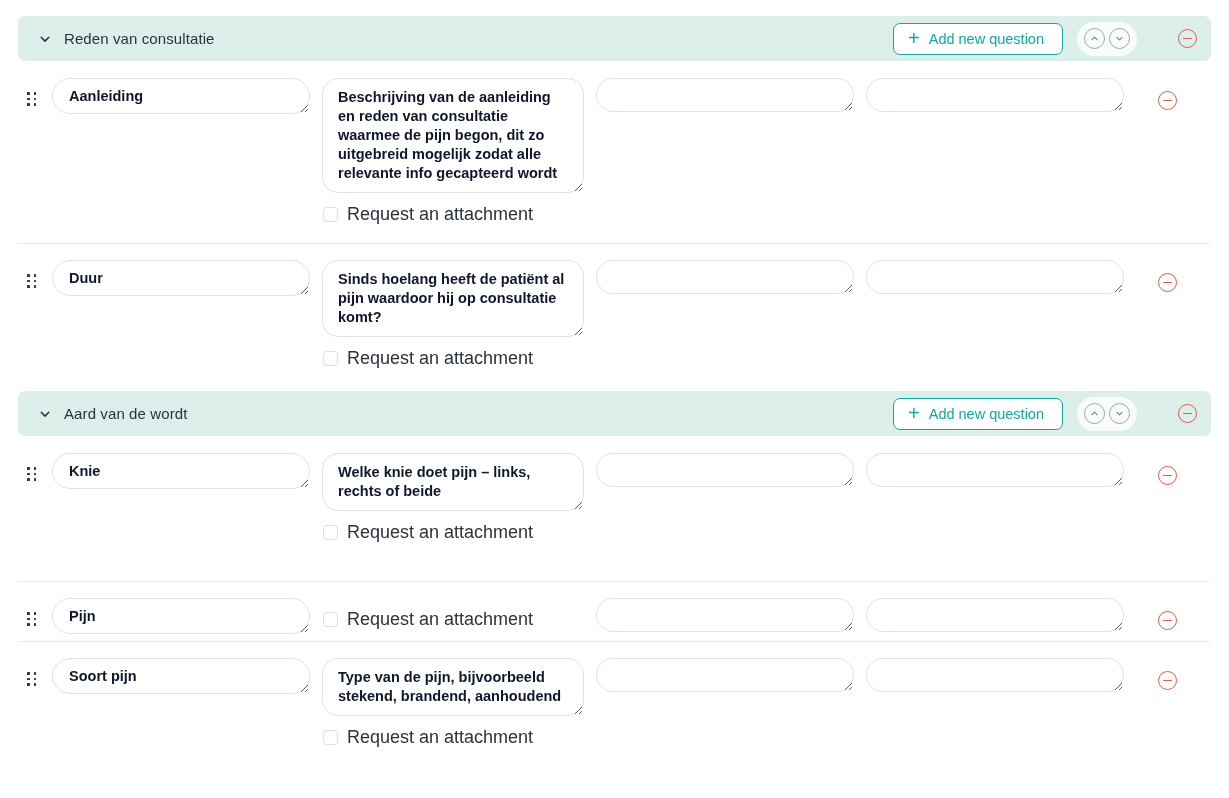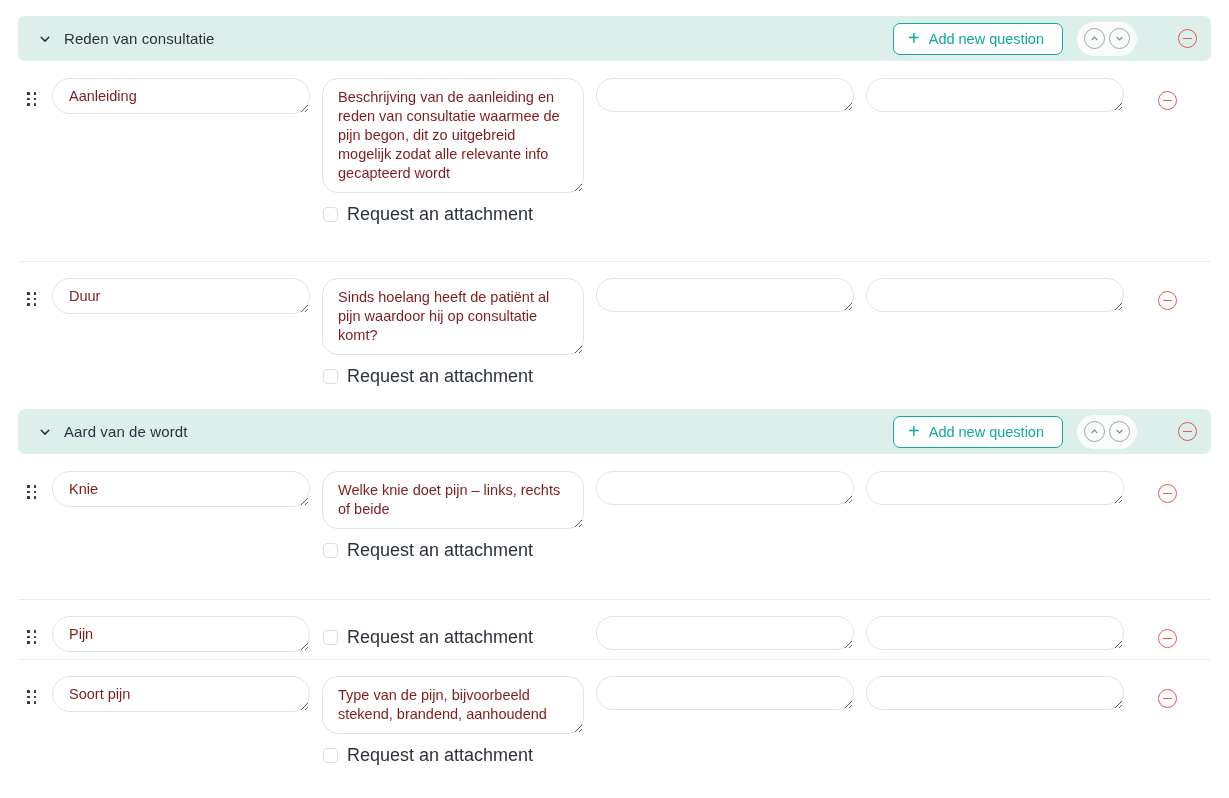--- a/index.html
+++ b/index.html
@@ -162,27 +162,28 @@
   .col-desc    { flex: 0 0 262px; margin-left: 12px; }
   .col-extra1  { flex: 0 0 258px; margin-left: 12px; }
   .col-extra2  { flex: 0 0 258px; margin-left: 12px; }
 
   textarea.fld {
     width: 100%;
     display: block;
     font-family: "Liberation Sans", sans-serif;
     font-size: 14.5px;
     line-height: 19px;
-    color: #7f1d1d;
+    color: #0f172a;
     background: #ffffff;
     border: 1px solid #dfe3e6;
     outline: none;
     resize: vertical;
     overflow: hidden;
     padding: 9px 14px 7px 14px;
+    font-weight: bold;
   }
   textarea.fld.pill {
     border-radius: 20px;
     height: 36px;
     padding: 8px 16px 7px 16px;
   }
   textarea.fld.box {
     border-radius: 16px;
     padding: 9px 14px 8px 15px;
   }
@@ -285,21 +286,21 @@
     <div class="col-extra2">
       <textarea class="fld blank" rows="1" style=""></textarea>
     </div>
     <div class="row-remove">
       <span class="remove-circle">
         <span class="bar"></span>
       </span>
     </div>
   </div>
 
-  <div class="qrow divided" style="margin-top:36px">
+  <div class="qrow divided" style="margin-top:18px">
     <span class="drag-handle">
       <i></i>
         <i></i>
         <i></i>
         <i></i>
         <i></i>
         <i></i>
     </span>
     <div class="col-label">
       <textarea class="fld pill" rows="1" style="">Duur</textarea>

